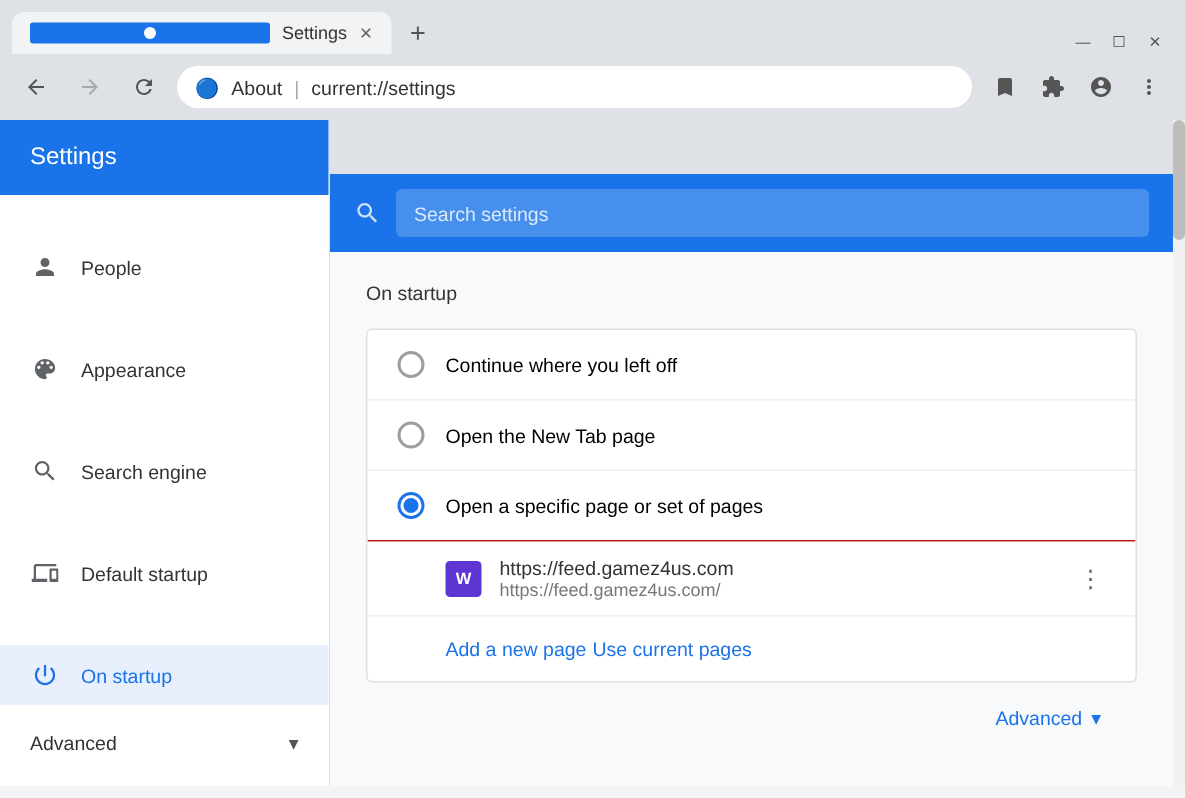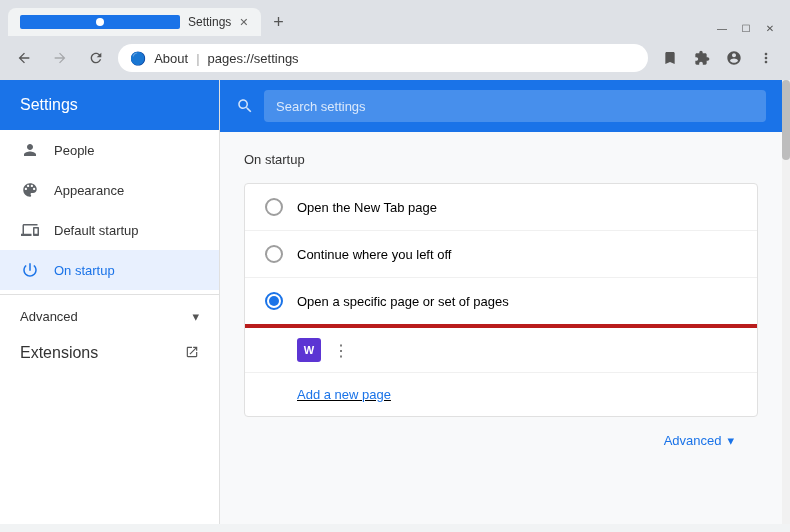--- a/index.html
+++ b/index.html
@@ -24,30 +24,30 @@
     .url-separator { color: #aaa; }
     .toolbar-icons { display: flex; gap: 4px; align-items: center; }
     .toolbar-icon { width: 28px; height: 28px; display: flex; align-items: center; justify-content: center; cursor: pointer; border-radius: 50%; color: #555; font-size: 15px; }
 
     
     .page { display: flex; flex: 1; overflow: hidden; }
 
     
     .sidebar { width: 220px; background: white; display: flex; flex-direction: column; overflow-y: auto; border-right: 1px solid #e0e0e0; }
     .sidebar-header { background: #1a73e8; color: white; padding: 16px 20px; font-size: 16px; font-weight: 500; }
-    .sidebar-item { display: flex; align-items: center; padding: 10px 20px; gap: 14px; cursor: pointer; color: #333; font-size: 13px; }
+    .sidebar-item { display: flex; align-items: center; padding: 10px 20px; gap: 14px; cursor: pointer; color: #333; font-size: 13px; margin-top: 28px; }
     .sidebar-item.active { background: #e8f0fe; color: #1a73e8; }
     .sidebar-icon { width: 20px; height: 20px; display: flex; align-items: center; justify-content: center; color: #5f6368; flex-shrink: 0; }
     .sidebar-item.active .sidebar-icon { color: #1a73e8; }
     .sidebar-divider { height: 1px; background: #e0e0e0; margin: 4px 0; }
     .sidebar-advanced { display: flex; align-items: center; padding: 10px 20px; gap: 14px; cursor: pointer; color: #333; font-size: 13px; font-weight: 500; }
     .sidebar-ext { display: flex; align-items: flex-end; padding: 10px 20px; gap: 14px; cursor: pointer; color: #333; font-size: 16px; }
 
     
-    .main-content { flex: 1; background: #f8f9fa; overflow-y: auto; position: relative; }
+    .main-content { flex: 1; background: #f8f9fa; overflow-y: auto; position: relative; margin-top: 36px; }
 
     
     .search-bar { background: #1a73e8; padding: 10px 16px; display: flex; align-items: center; gap: 10px; }
     .search-input { flex: 1; height: 32px; background: rgba(255,255,255,0.2); border: none; border-radius: 4px; padding: 0 12px; color: white; font-size: 13px; outline: none; }
     .search-input::placeholder { color: rgba(255,255,255,0.8); }
 
     
     .settings-content { padding: 20px 24px; }
     .section-title { font-size: 13px; color: #333; margin-bottom: 16px; font-weight: 400; }
 
@@ -59,21 +59,21 @@
     .radio-circle.checked { border-color: #1a73e8; }
     .radio-circle.checked::after { content: ''; width: 10px; height: 10px; border-radius: 50%; background: #1a73e8; }
 
     .startup-url-row { display: flex; align-items: center; padding: 10px 20px 10px 52px; gap: 12px; border-bottom: 1px solid #f0f0f0; }
     .url-favicon { width: 24px; height: 24px; background: #5c35d3; border-radius: 3px; display: flex; align-items: center; justify-content: center; color: white; font-size: 11px; font-weight: bold; flex-shrink: 0; }
     .url-info { flex: 1; }
     .url-primary { font-size: 13px; color: #333; }
     .url-secondary { font-size: 12px; color: #777; }
     .three-dots { color: #666; cursor: pointer; font-size: 16px; letter-spacing: 2px; }
 
-    .action-links { display: flex; flex-direction: row; padding: 8px 20px 8px 52px; gap: 4px; text-decoration: underline; }
+    .action-links { display: flex; flex-direction: row; padding: 8px 20px 8px 52px; gap: 4px; }
     .action-link { color: #1a73e8; font-size: 13px; cursor: pointer; padding: 6px 0; text-decoration: none; }
 
     
     .bottom-advanced { display: flex; align-items: center; justify-content: flex-end; padding: 16px 24px; gap: 6px; color: #1a73e8; font-size: 13px; cursor: pointer; }
 
     
     .main-content::-webkit-scrollbar { width: 8px; }
     .main-content::-webkit-scrollbar-track { background: #f1f1f1; }
     .main-content::-webkit-scrollbar-thumb { background: #ccc; border-radius: 4px; }
   </style>
@@ -115,21 +115,21 @@
       </div>
       <div class="nav-btn">
         <svg width="16" height="16" viewBox="0 0 24 24" fill="#555">
             <path d="M17.65 6.35C16.2 4.9 14.21 4 12 4c-4.42 0-7.99 3.58-7.99 8s3.57 8 7.99 8c3.73 0 6.84-2.55 7.73-6h-2.08c-.82 2.33-3.04 4-5.65 4-3.31 0-6-2.69-6-6s2.69-6 6-6c1.66 0 3.14.69 4.22 1.78L13 11h7V4l-2.35 2.35z"></path>
           </svg>
       </div>
       <div class="url-bar">
         <span class="url-icon">🔵</span>
         <span>About</span>
         <span class="url-separator">|</span>
-        <span>pages://settings</span>
+        <span>current://settings</span>
       </div>
       <div class="toolbar-icons">
         <div class="toolbar-icon">
           <svg width="16" height="16" viewBox="0 0 24 24" fill="#555">
               <path d="M17 3H7c-1.1 0-2 .9-2 2v16l7-3 7 3V5c0-1.1-.9-2-2-2z"></path>
             </svg>
         </div>
         <div class="toolbar-icon">
           <svg width="16" height="16" viewBox="0 0 24 24" fill="#555">
               <path d="M20.5 11H19V7c0-1.1-.9-2-2-2h-4V3.5C13 2.12 11.88 1 10.5 1S8 2.12 8 3.5V5H4c-1.1 0-1.99.9-1.99 2v3.8H3.5c1.49 0 2.7 1.21 2.7 2.7s-1.21 2.7-2.7 2.7H2V20c0 1.1.9 2 2 2h3.8v-1.5c0-1.49 1.21-2.7 2.7-2.7s2.7 1.21 2.7 2.7V22H17c1.1 0 2-.9 2-2v-4h1.5c1.38 0 2.5-1.12 2.5-2.5S21.88 11 20.5 11z"></path>
@@ -166,20 +166,28 @@
 
       <div class="sidebar-item">
         <div class="sidebar-icon">
           <svg width="18" height="18" viewBox="0 0 24 24" fill="currentColor">
               <path d="M12 3c-4.97 0-9 4.03-9 9s4.03 9 9 9c.83 0 1.5-.67 1.5-1.5 0-.39-.15-.74-.39-1.01-.23-.26-.38-.61-.38-.99 0-.83.67-1.5 1.5-1.5H16c2.76 0 5-2.24 5-5 0-4.42-4.03-8-9-8zm-5.5 9c-.83 0-1.5-.67-1.5-1.5S5.67 9 6.5 9 8 9.67 8 10.5 7.33 12 6.5 12zm3-4C8.67 8 8 7.33 8 6.5S8.67 5 9.5 5s1.5.67 1.5 1.5S10.33 8 9.5 8zm5 0c-.83 0-1.5-.67-1.5-1.5S13.67 5 14.5 5s1.5.67 1.5 1.5S15.33 8 14.5 8zm3 4c-.83 0-1.5-.67-1.5-1.5S16.67 9 17.5 9s1.5.67 1.5 1.5-.67 1.5-1.5 1.5z"></path>
             </svg>
         </div>
         <span>Appearance</span>
       </div>
 
+      <div class="sidebar-item">
+        <div class="sidebar-icon">
+          <svg width="18" height="18" viewBox="0 0 24 24" fill="currentColor">
+              <path d="M15.5 14h-.79l-.28-.27C15.41 12.59 16 11.11 16 9.5 16 5.91 13.09 3 9.5 3S3 5.91 3 9.5 5.91 16 9.5 16c1.61 0 3.09-.59 4.23-1.57l.27.28v.79l5 4.99L20.49 19l-4.99-5zm-6 0C7.01 14 5 11.99 5 9.5S7.01 5 9.5 5 14 7.01 14 9.5 11.99 14 9.5 14z"></path>
+            </svg>
+        </div>
+        <span>Search engine</span>
+      </div>
 
       <div class="sidebar-item">
         <div class="sidebar-icon">
           <svg width="18" height="18" viewBox="0 0 24 24" fill="currentColor">
               <path d="M4 6h18V4H4c-1.1 0-2 .9-2 2v11H0v3h14v-3H4V6zm19 2h-6c-.55 0-1 .45-1 1v10c0 .55.45 1 1 1h6c.55 0 1-.45 1-1V9c0-.55-.45-1-1-1zm-1 9h-4v-7h4v7z"></path>
             </svg>
         </div>
         <span>Default startup</span>
       </div>
 
@@ -219,40 +227,45 @@
         <input class="search-input" type="text" placeholder="Search settings" style="">
       </div>
 
       <div class="settings-content">
         <div class="section-title">On startup</div>
 
         <div class="startup-card">
 
           <div class="radio-option">
             <div class="radio-circle"></div>
-            <span>Open the New Tab page</span>
+            <span>Continue where you left off</span>
           </div>
 
           <div class="radio-option">
             <div class="radio-circle"></div>
-            <span>Continue where you left off</span>
-          </div>
-
-          <div class="radio-option" style="border-bottom: 4px solid #b91c1c;">
+            <span>Open the New Tab page</span>
+          </div>
+
+          <div class="radio-option" style="border-bottom: 1px solid #b91c1c;">
             <div class="radio-circle checked"></div>
             <span>Open a specific page or set of pages</span>
           </div>
 
           <div class="startup-url-row">
             <div class="url-favicon">W</div>
+            <div class="url-info">
+              <div class="url-primary">https://feed.gamez4us.com</div>
+              <div class="url-secondary">https://feed.gamez4us.com/</div>
+            </div>
             <div class="three-dots">⋮</div>
           </div>
 
           <div class="action-links">
             <a class="action-link">Add a new page</a>
+            <a class="action-link">Use current pages</a>
           </div>
         </div>
 
         <div class="bottom-advanced">
           <span>Advanced</span>
           <span>▾</span>
         </div>
       </div>
     </div>
 

